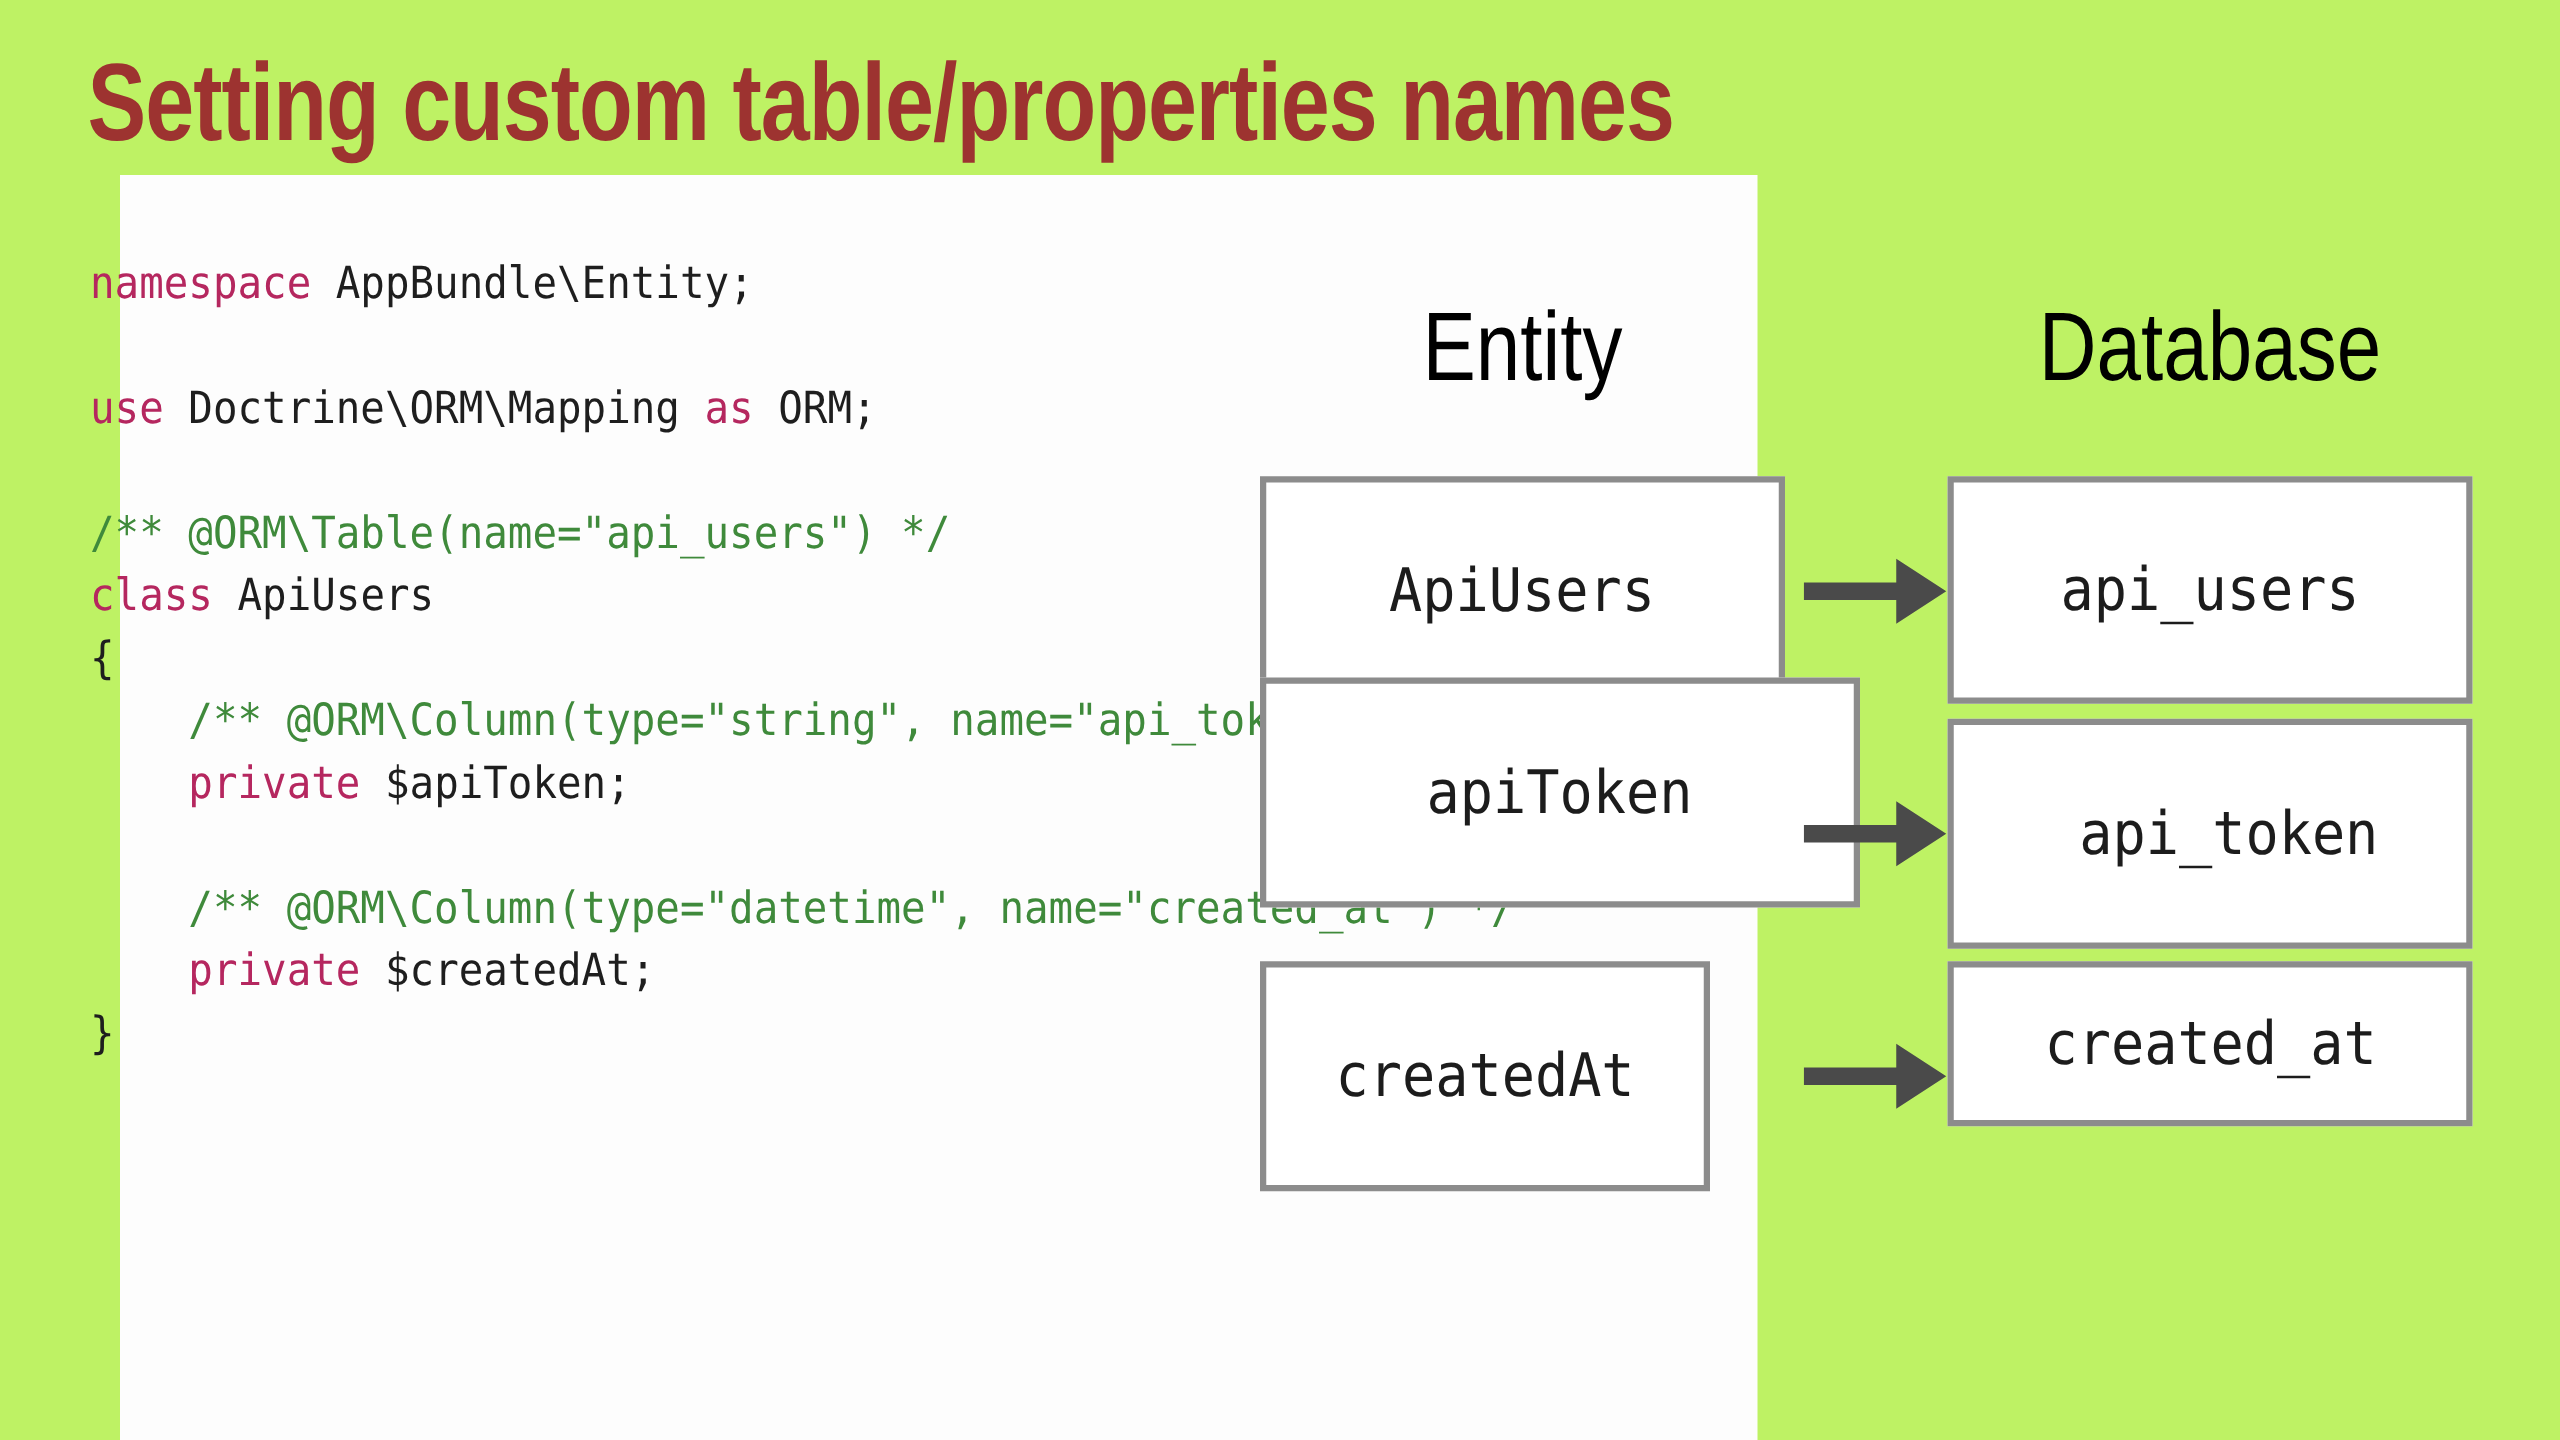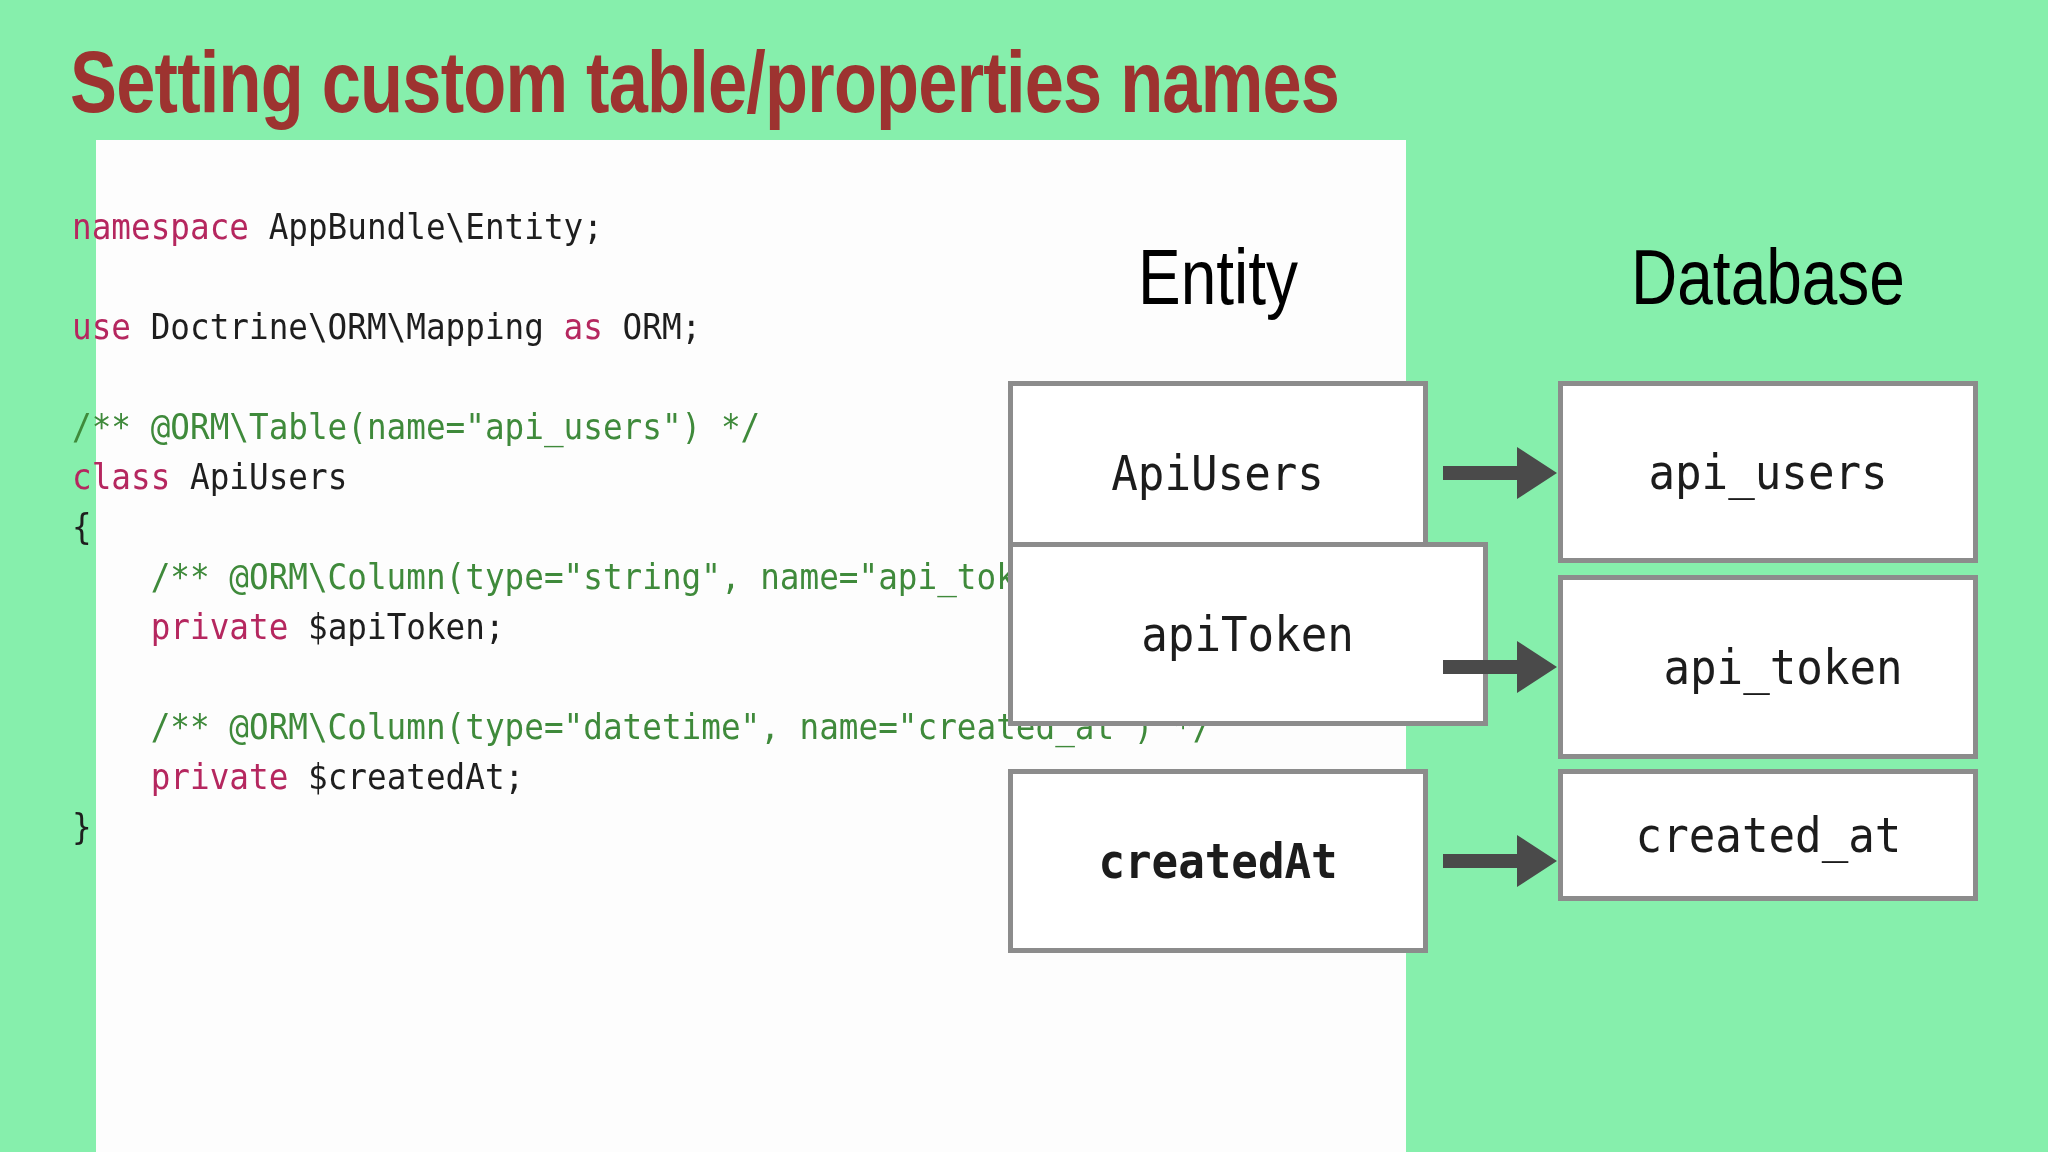--- a/index.html
+++ b/index.html
@@ -7,21 +7,21 @@
     padding: 0;
     background: #ffffff;
   }
   body {
     font-family: "Liberation Sans", sans-serif;
   }
   #slide {
     position: relative;
     width: 2048px;
     height: 1152px;
-    background: #86efac;
+    background: #bef264;
     overflow: hidden;
   }
 
   
   #title {
     position: absolute;
     left: 70px;
     top: 36px;
     font-family: "Liberation Sans", sans-serif;
     font-weight: bold;
@@ -90,21 +90,21 @@
   }
   .dbox span {
     transform: scaleX(0.92);
     display: inline-block;
     white-space: nowrap;
   }
 
   
   #box-e1 { left: 1008px; top: 381px; width: 420px; height: 184px; }
   #box-e2 { left: 1008px; top: 542px; width: 480px; height: 184px; }
-  #box-e3 { left: 1008px; top: 769px; width: 420px; height: 184px; font-weight: bold; }
+  #box-e3 { left: 1008px; top: 769px; width: 360px; height: 184px; }
   
   #box-d1 { left: 1558px; top: 381px; width: 420px; height: 182px; }
   #box-d2 { left: 1558px; top: 575px; width: 420px; height: 184px; padding-left: 31px; }
   #box-d3 { left: 1558px; top: 769px; width: 420px; height: 132px; }
 
   .arrow {
     position: absolute;
     width: 118px;
     height: 68px;
   }

